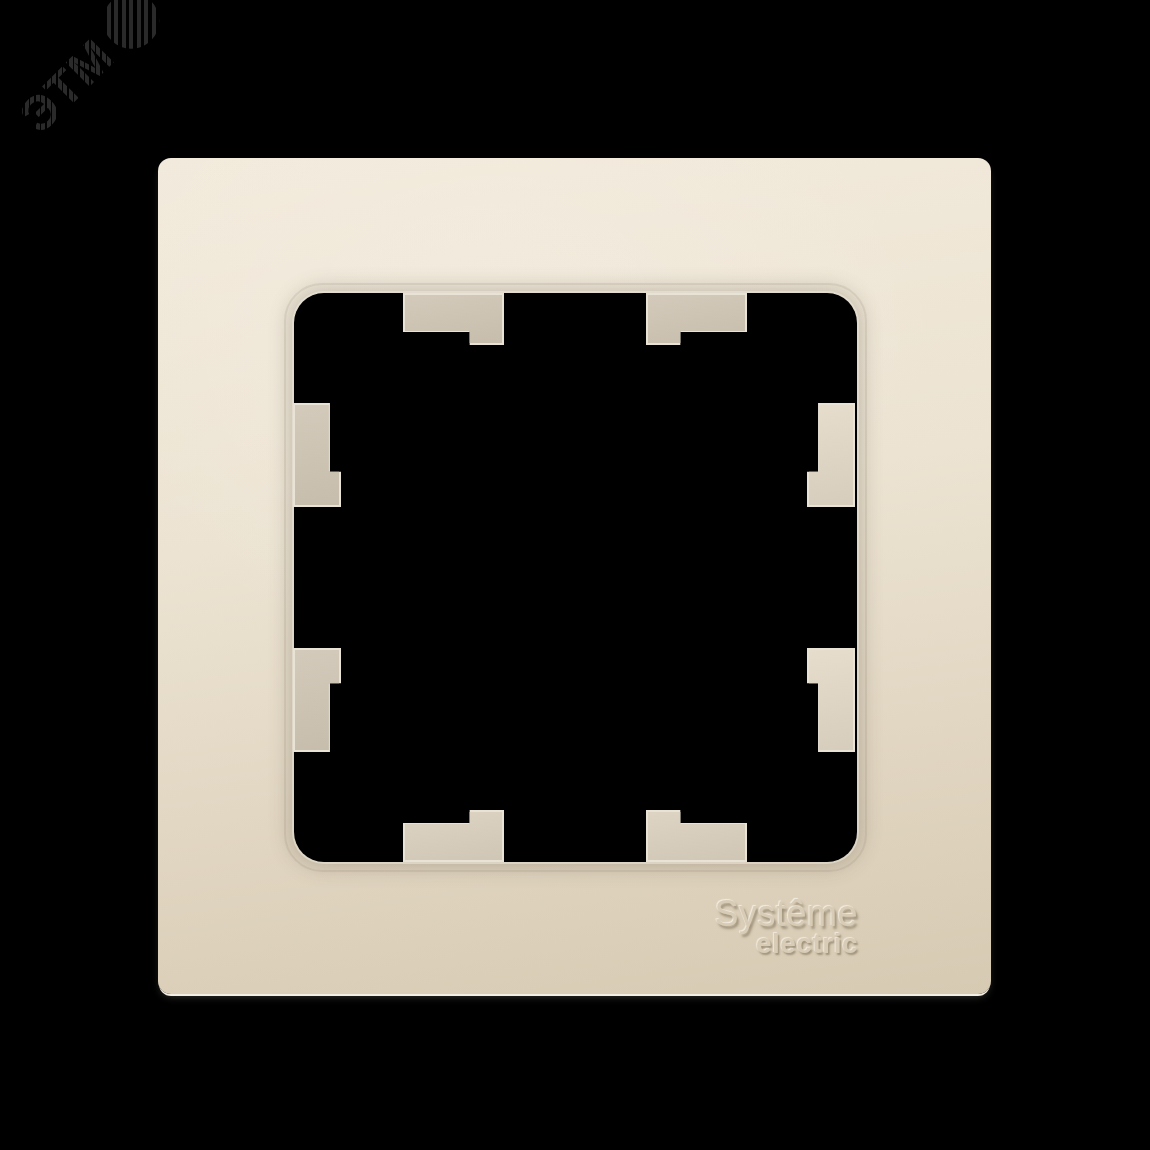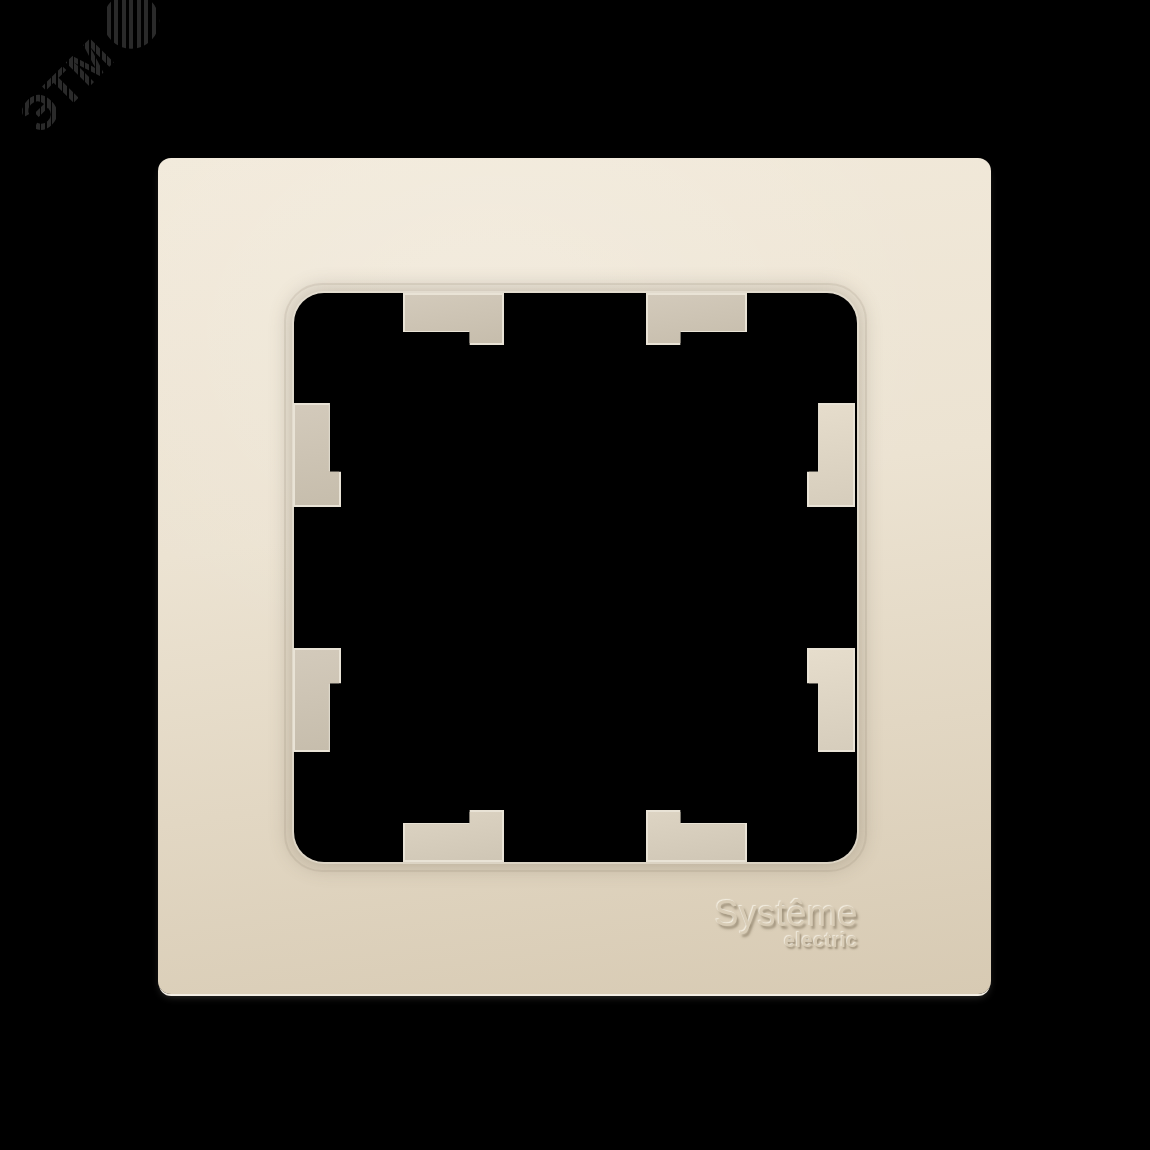--- a/index.html
+++ b/index.html
@@ -101,21 +101,21 @@
     z-index: 3;
     user-select: none;
   }
   .brand-1 {
     font-size: 36px; font-weight: 400; letter-spacing: 0.5px; line-height: 1;
     text-shadow: -1px -1.5px 1px rgba(255,253,246,0.65),
                   2px 2.5px 2.5px rgba(99,86,62,0.50);
     text-align: right;
   }
   .brand-2 {
-    font-size: 20px; font-weight: 700; letter-spacing: 0.5px; line-height: 1;
+    font-size: 28px; font-weight: 700; letter-spacing: 0.5px; line-height: 1;
     margin-top: -2px;
     text-shadow: -1px -1px 1px rgba(255,253,246,0.60),
                   1.5px 2px 2px rgba(99,86,62,0.50);
   }
 
   
   .watermark {
     position: absolute;
     left: 28px; top: 92px;
     height: 64px;

